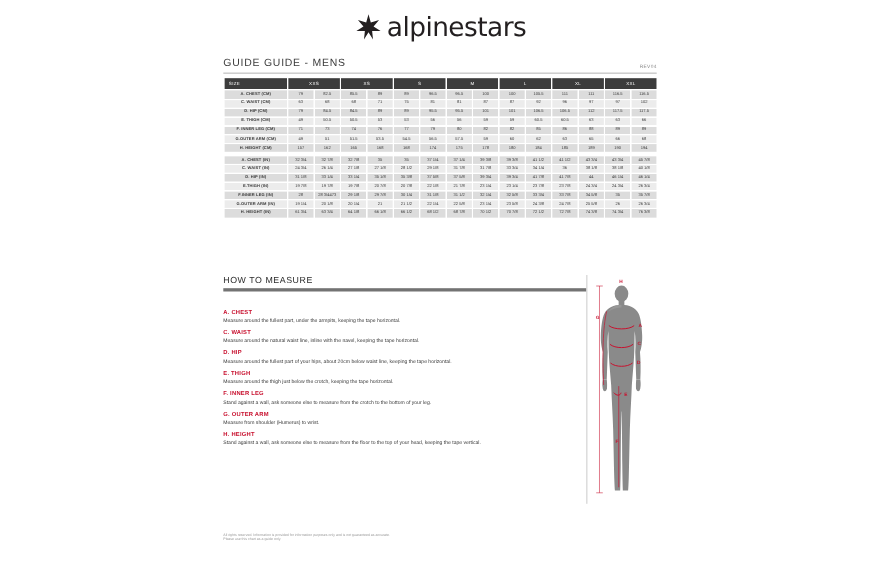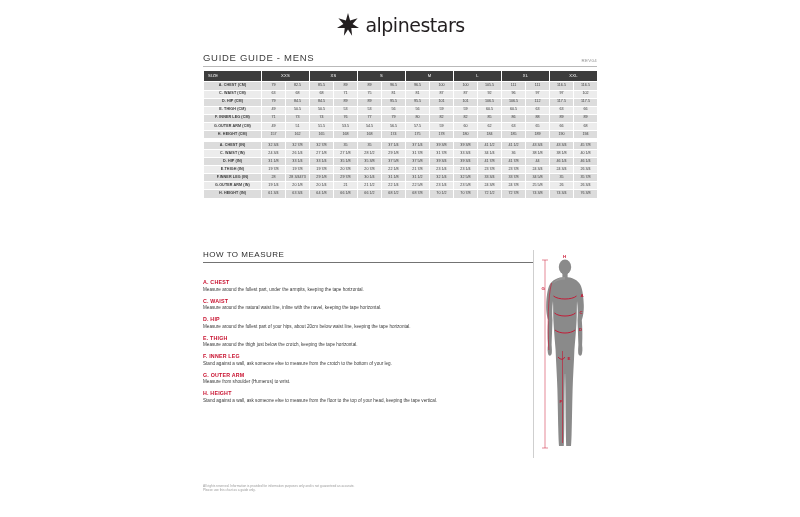--- a/index.html
+++ b/index.html
@@ -35,21 +35,21 @@
     display: flex;
     align-items: center;
     gap: 4px;
   }
   .logo-mark {
     width: 26px;
     height: 26px;
     position: relative;
   }
   .logo-text {
-    font-size: 19px;
+    font-size: 24px;
     letter-spacing: -0.5px;
     font-weight: normal;
     color: #231f20;
     font-family: "DejaVu Sans", sans-serif;
   }
   
   .title-row {
     position: absolute;
     left: 203px;
     top: 52px;
@@ -126,21 +126,21 @@
   .howto {
     position: absolute;
     left: 203px;
     top: 250px;
     width: 330px;
   }
   .howto-title {
     font-size: 8px;
     letter-spacing: 0.5px;
     color: #2b2b2b;
-    border-bottom: 1px solid #737373;
+    border-bottom: 3px solid #737373;
     padding-bottom: 3px;
     margin-bottom: 16px;
   }
   .m-item { margin-bottom: 5.5px; }
   .m-head {
     color: #c8102e;
     font-size: 5.3px;
     font-weight: bold;
     letter-spacing: 0.2px;
     margin-bottom: 1.5px;

